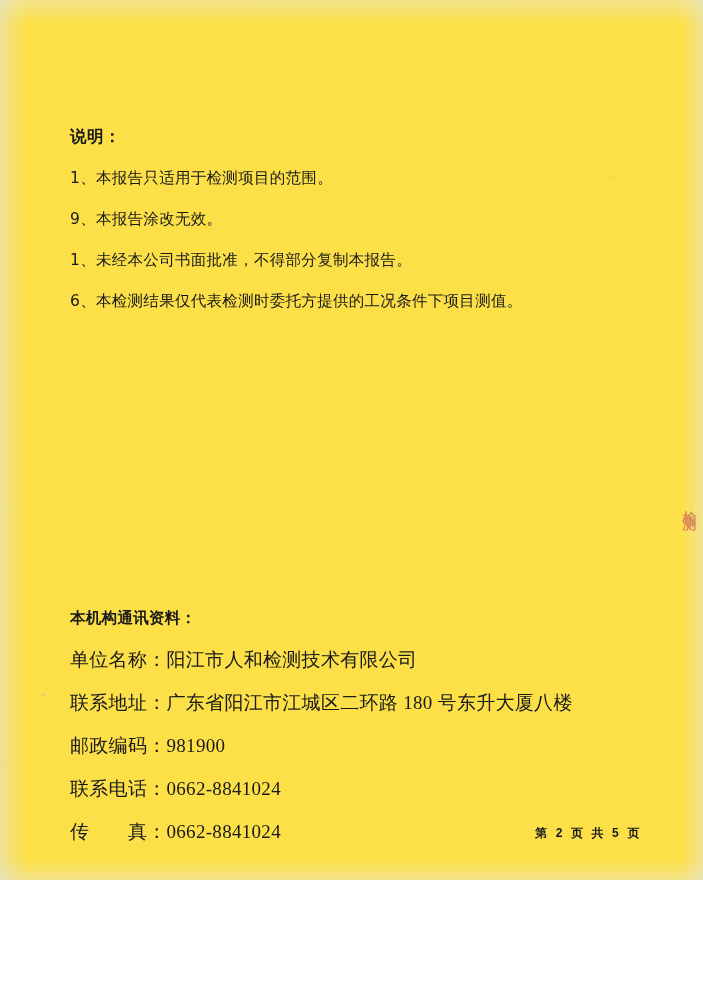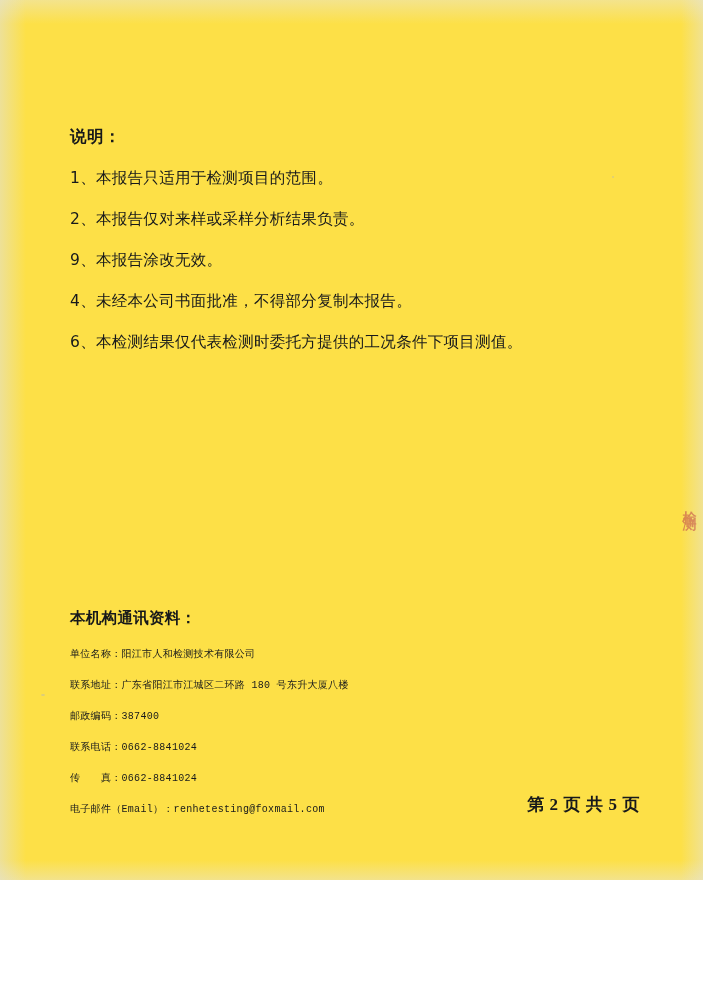--- a/index.html
+++ b/index.html
@@ -70,34 +70,34 @@
   }
   .contact-title {
     font-family: Liberation Serif, serif;
     font-weight: bold;
     font-size: 15.5px;
     color: #16181a;
     letter-spacing: 0.3px;
     margin-bottom: 18px;
   }
   .contact-line {
-    font-family: Liberation Mono, monospace;
-    font-size: 10px;
+    font-family: Liberation Serif, serif;
+    font-size: 19px;
     color: #17191b;
     letter-spacing: 0.3px;
     margin-bottom: 17px;
     white-space: nowrap;
   }
   .page-footer {
     position: absolute;
     right: 63px;
-    bottom: 64px;
-    font-family: Liberation Serif, serif;
+    bottom: 38px;
+    font-family: Liberation Mono, monospace;
     font-weight: bold;
-    font-size: 17px;
+    font-size: 12px;
     color: #17191b;
     letter-spacing: 0.6px;
   }
   
   .stamp-frag {
     position: absolute;
     color: #c0444a;
     opacity: 0.55;
     font-family: "DejaVu Sans", sans-serif;
     font-size: 14px;
@@ -122,34 +122,32 @@
 <body>
 
 <div class="page">
   <div class="scan-tint"></div>
 
   <div class="content">
 
     <div class="notes-block">
       <div class="notes-title">说明：</div>
       <div class="note-line">1、本报告只适用于检测项目的范围。</div>
-      <div class="note-line">2、本报告仅对来样或采样分析结果负责。</div>
       <div class="note-line">9、本报告涂改无效。</div>
-      <div class="note-line">4、未经本公司书面批准，不得部分复制本报告。</div>
+      <div class="note-line">1、未经本公司书面批准，不得部分复制本报告。</div>
       <div class="note-line">6、本检测结果仅代表检测时委托方提供的工况条件下项目测值。</div>
     </div>
 
     <div class="contact-block">
       <div class="contact-title">本机构通讯资料：</div>
       <div class="contact-line">单位名称：阳江市人和检测技术有限公司</div>
       <div class="contact-line">联系地址：广东省阳江市江城区二环路 180 号东升大厦八楼</div>
-      <div class="contact-line">邮政编码：387400</div>
+      <div class="contact-line">邮政编码：981900</div>
       <div class="contact-line">联系电话：0662-8841024</div>
       <div class="contact-line">传　　真：0662-8841024</div>
-      <div class="contact-line">电子邮件（Email）：renhetesting@foxmail.com</div>
     </div>
 
     <div class="page-footer">第 2 页 共 5 页</div>
 
     <div class="stamp-frag f1">检测</div>
 
     <div class="speck s1"></div>
     <div class="speck s2"></div>
     <div class="speck s3"></div>
   </div>

